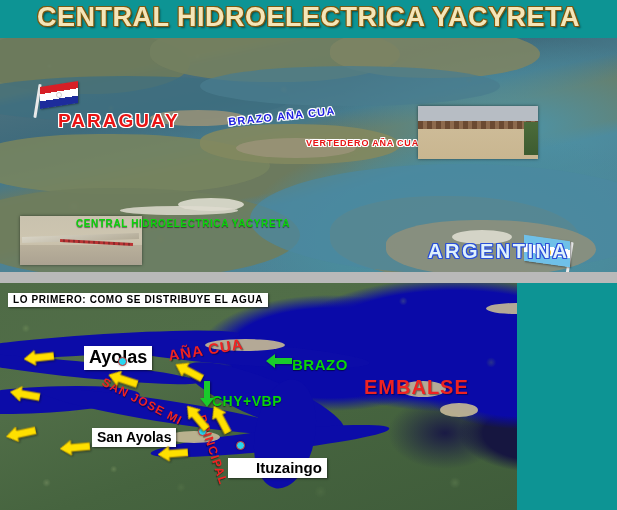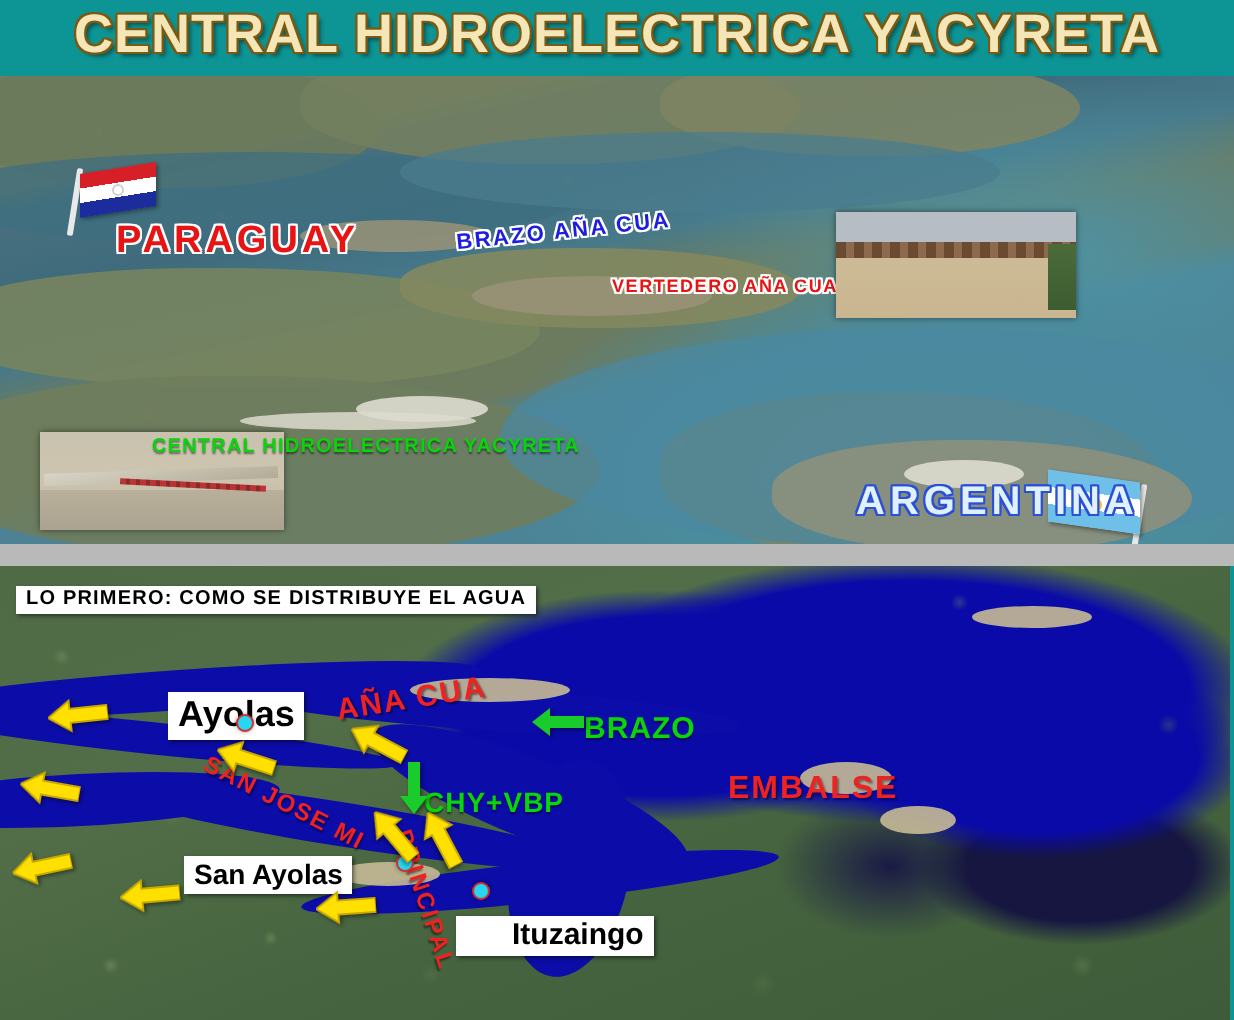--- a/index.html
+++ b/index.html
@@ -58,21 +58,21 @@
   }
   
   .sandbar { position:absolute; border-radius:50%; background:#9a9378; opacity:.85; }
   .landmass{ position:absolute; border-radius:45% 55% 50% 50%; background:#74805f; opacity:.9; }
   .waterpatch{ position:absolute; border-radius:50%; background:#3f6f80; opacity:.75; }
 
   
   #separator { position:absolute; left:0; top:272px; width:617px; height:11px; background:#b9b9b9; }
 
   
-  #botmap { left:0; top:283px; width:615px; height:227px;
+  #botmap { left:0; top:283px; width:517px; height:227px;
     background:
       
       radial-gradient(ellipse 200px 78px at 455px 62px, #0a0aa8 0%, #0a0aa8 70%, rgba(10,10,168,0) 86%),
       radial-gradient(ellipse 150px 66px at 330px 70px, #0a0aa8 0%, #0a0aa8 68%, rgba(10,10,168,0) 88%),
       radial-gradient(ellipse 120px 58px at 520px 95px, #0a0aa8 0%, #0a0aa8 66%, rgba(10,10,168,0) 88%),
       radial-gradient(ellipse 95px 46px at 540px 150px, #161640 0%, #161640 60%, rgba(22,22,64,0) 86%),
       radial-gradient(ellipse 70px 44px at 445px 150px, #1a1a45 0%, rgba(26,26,69,0) 82%),
       
       linear-gradient(160deg, #4f6b46 0%, #516e48 30%, #46643f 60%, #3f5c3a 100%),
       #47653f;
@@ -267,21 +267,21 @@
     <div class="lbl plain-red" style="left:106px; top:92px; font-size:12px; letter-spacing:1px; transform:rotate(27deg); transform-origin:left top; text-shadow:1px 1px 1px rgba(0,0,0,.45);">SAN JOSE MI</div>
 
     <div class="lbl plain-red" style="left:208px; top:130px; font-size:12px; letter-spacing:1px; transform:rotate(72deg); transform-origin:left top; text-shadow:1px 1px 1px rgba(0,0,0,.45);">PRINCIPAL</div>
 
     <div class="lbl boxed" style="left:92px; top:145px; font-size:14px;">San Ayolas</div>
     <div class="dot" style="left:198px; top:144px;"></div>
 
     <div class="lbl boxed" style="left:228px; top:175px; font-size:15px;padding-left:28px;">Ituzaingo</div>
     <div class="dot" style="left:236px; top:158px;"></div>
 
-    <div class="lbl plain-red" style="left:364px; top:103px; font-size:16px; letter-spacing:1px; text-shadow:1px 1px 1px rgba(0,0,0,.4);">EMBALSE</div>
+    <div class="lbl plain-red" style="left:364px; top:93px; font-size:20px; letter-spacing:1px; text-shadow:1px 1px 1px rgba(0,0,0,.4);">EMBALSE</div>
 
     <div class="lbl green-bold" style="left:292px; top:73px; font-size:15px; letter-spacing:.5px;">BRAZO</div>
 
     <div class="lbl green-bold" style="left:212px; top:110px; font-size:14px; letter-spacing:.5px;">CHY+VBP</div>
 
     <div class="arrow" style="left:266px; top:70px;">
       <svg width="26" height="16" viewBox="0 0 26 16">
         <polygon points="0,8 9,1 9,5 26,5 26,11 9,11 9,15" fill="#19cc2b"></polygon>
       </svg>
     </div>

